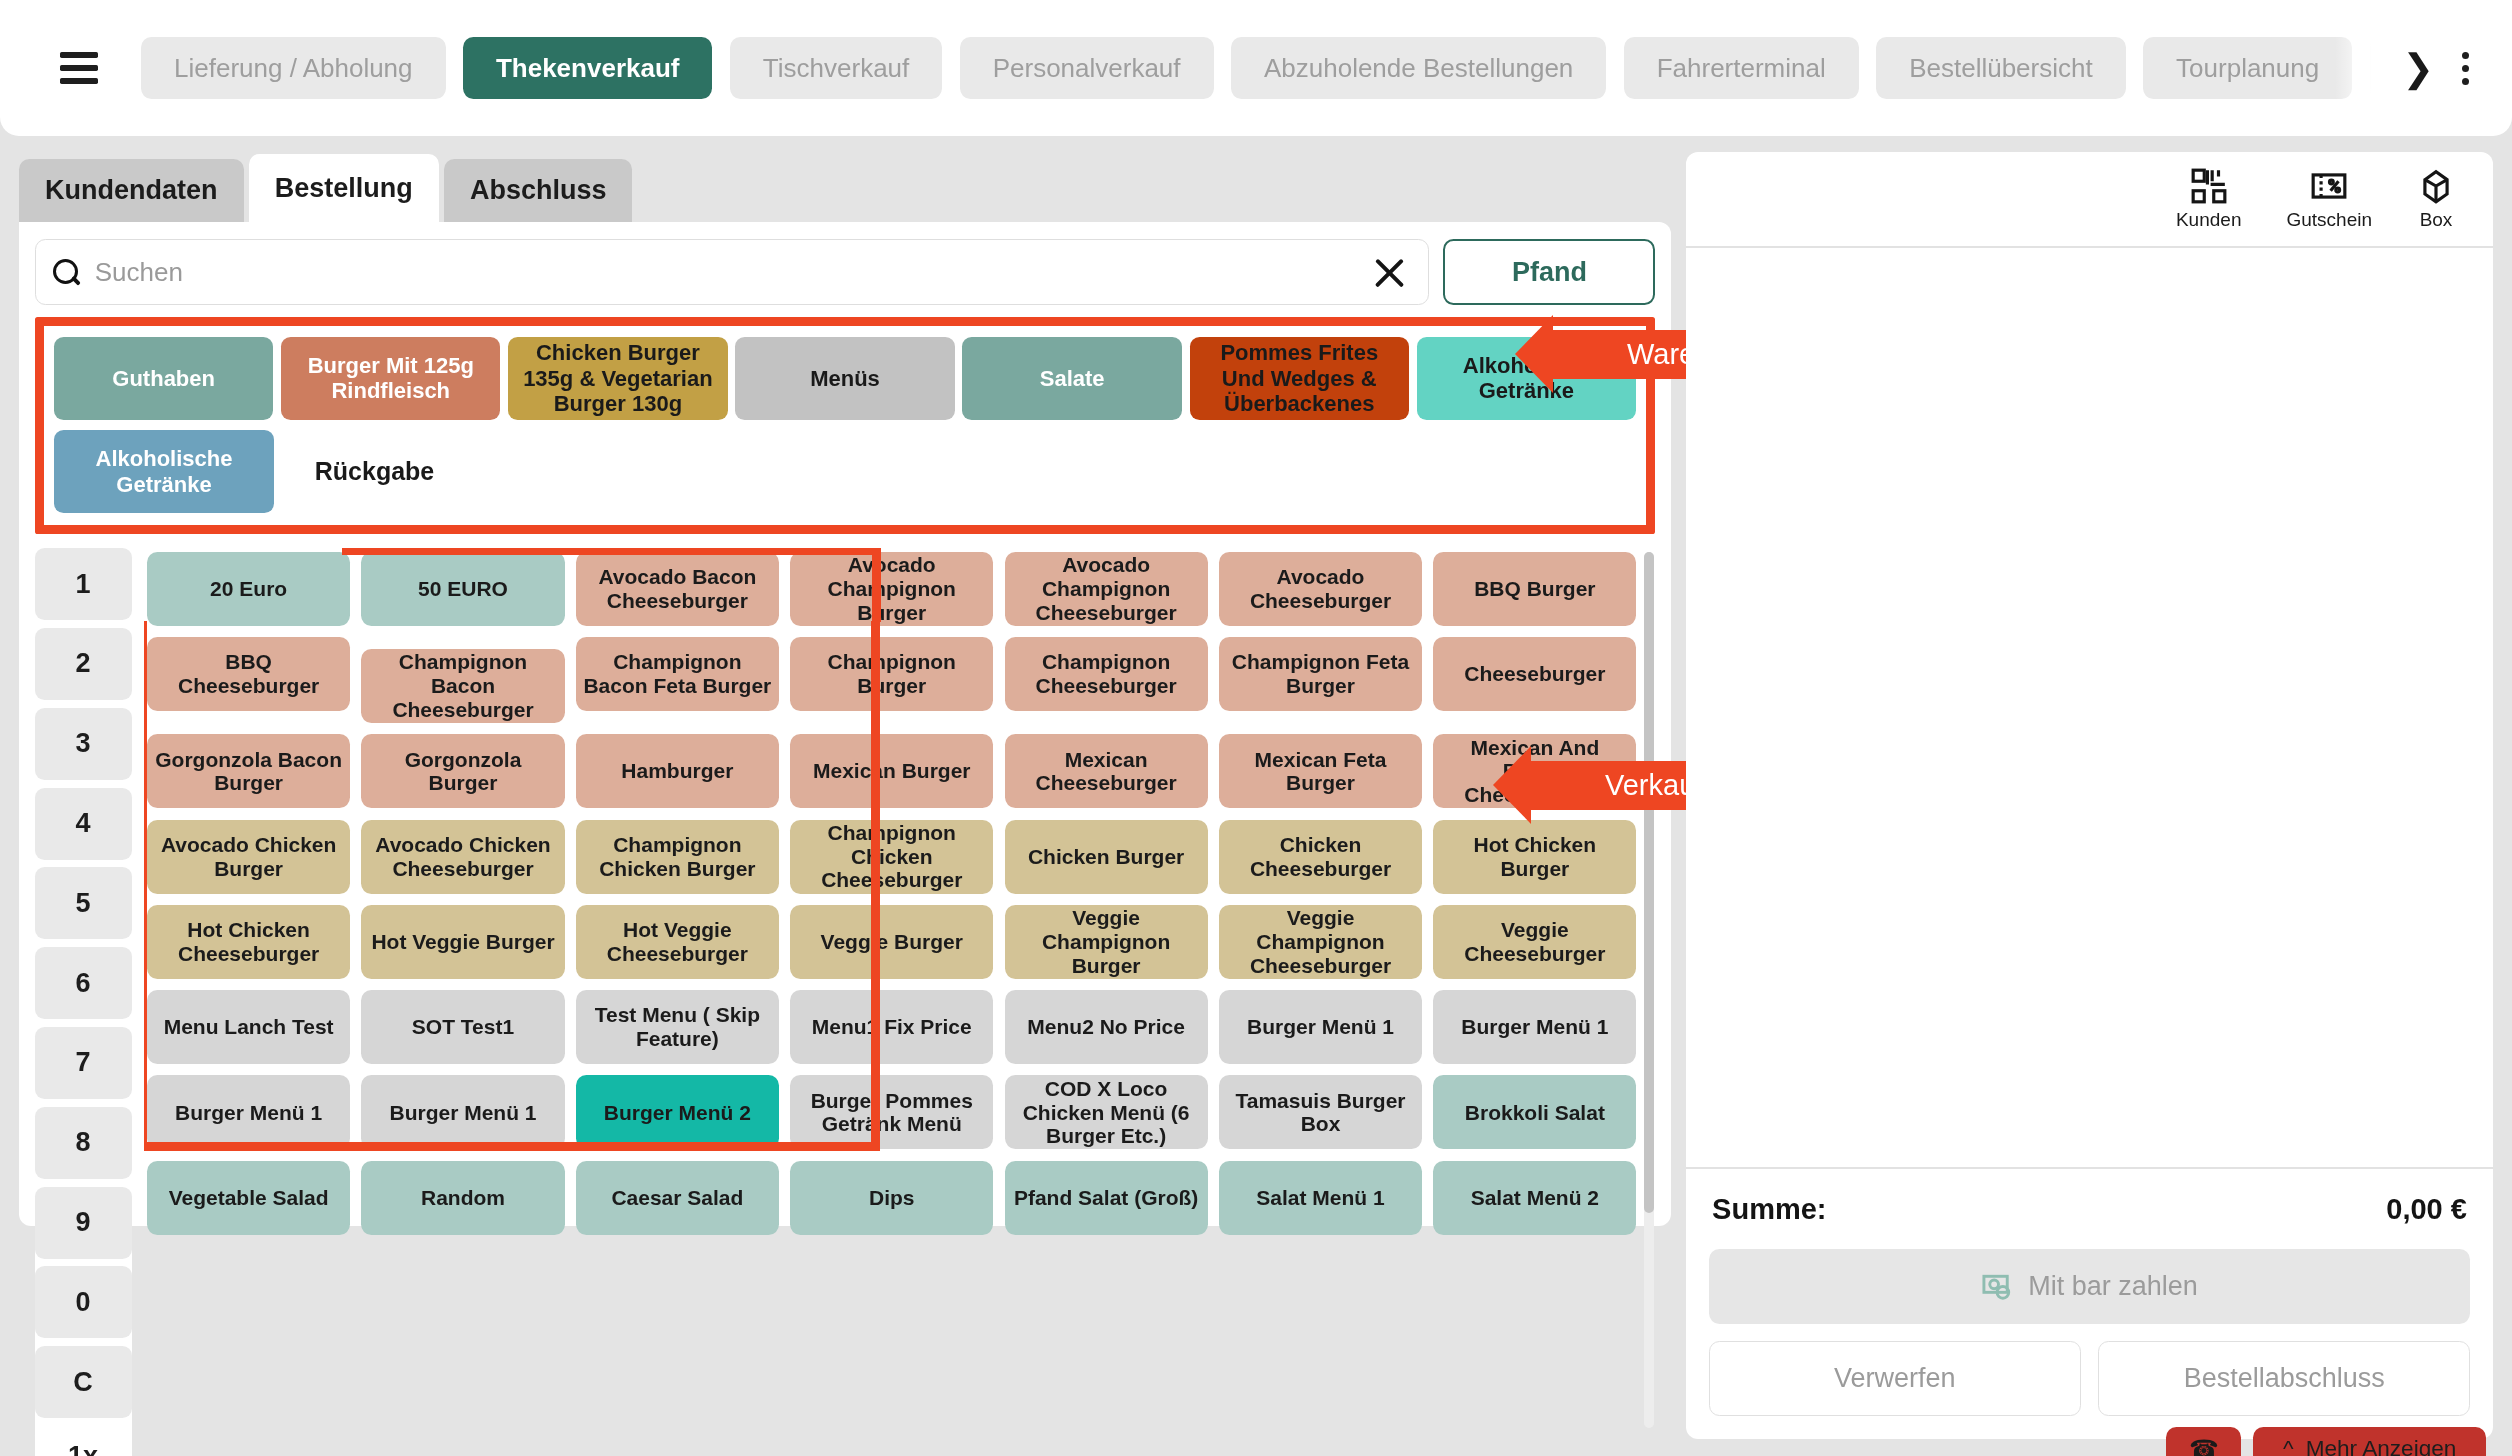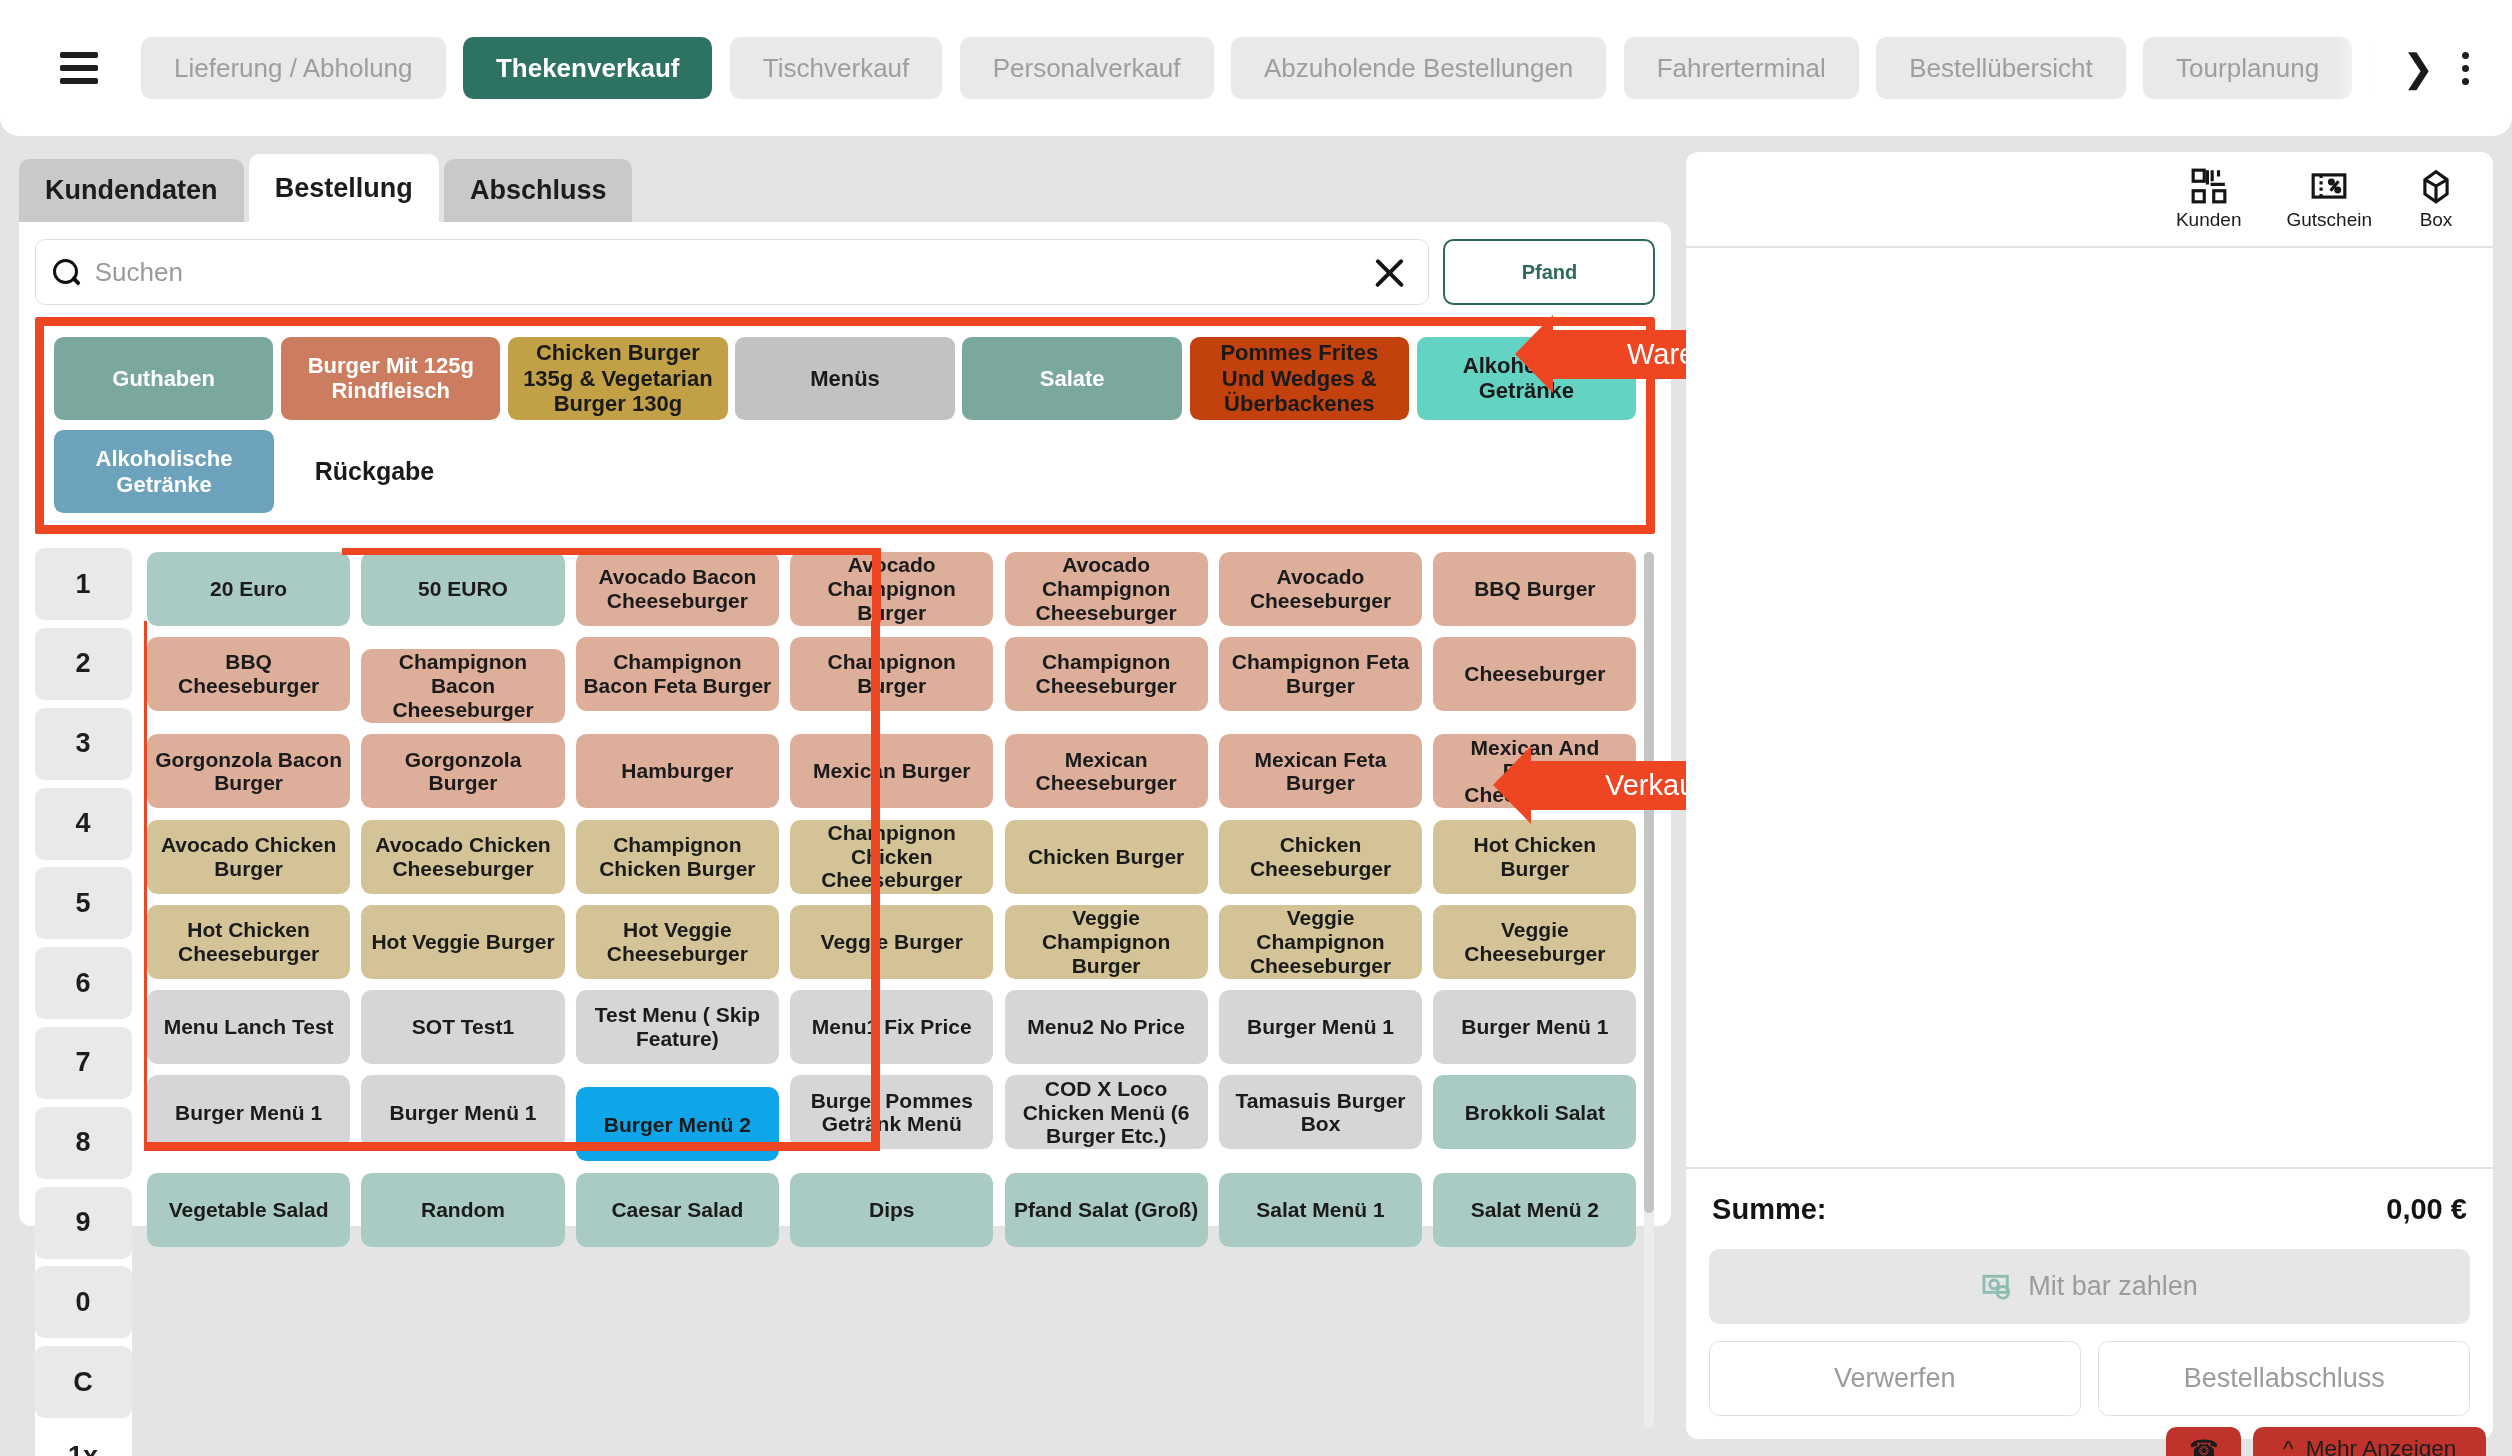--- a/index.html
+++ b/index.html
@@ -75,21 +75,21 @@
   }
   .searchinput::placeholder { color:#9a9a9a; }
   .clearx { width: 47px; height: 47px; flex:0 0 auto; position: relative; cursor: pointer; }
   .clearx::before, .clearx::after {
     content:""; position:absolute; left:5.2px; top:22px; width:37px; height:4.3px; background:#141414; border-radius:1.7px;
   }
   .clearx::before { transform: rotate(45deg); }
   .clearx::after { transform: rotate(-45deg); }
   .pfandbtn {
     flex: 0 0 auto; width: 212px; height: 66px; border: 2.6px solid #2d6a5c; border-radius: 10.4px;
-    background: #fff; color: #2d6a5c; font-size: 20px; font-weight: 700;
+    background: #fff; color: #2d6a5c; font-size: 27px; font-weight: 700;
     font-family: "Liberation Sans", sans-serif; cursor: pointer;
   }
 
   
   .catwrap {
     margin-top: 12px; border: 9.6px solid #ee4622; border-radius: 2.6px;
     background: #fff; padding: 10.4px 10.4px 12px 10.4px;
   }
   .catrow { display: flex; gap: 7.8px; margin-bottom: 10.4px; }
   .catrow:last-child { margin-bottom: 0; }
@@ -305,21 +305,21 @@
             <button class="prodbtn" style="background: rgb(211, 195, 150);">Veggie Cheeseburger</button>
             <button class="prodbtn" style="background: rgb(214, 214, 214);">Menu Lanch Test</button>
             <button class="prodbtn" style="background: rgb(214, 214, 214);">SOT Test1</button>
             <button class="prodbtn" style="background: rgb(214, 214, 214);">Test Menu ( Skip Feature)</button>
             <button class="prodbtn" style="background: rgb(214, 214, 214);">Menu1 Fix Price</button>
             <button class="prodbtn" style="background: rgb(214, 214, 214);">Menu2 No Price</button>
             <button class="prodbtn" style="background: rgb(214, 214, 214);">Burger Menü 1</button>
             <button class="prodbtn" style="background: rgb(214, 214, 214);">Burger Menü 1</button>
             <button class="prodbtn" style="background: rgb(214, 214, 214);">Burger Menü 1</button>
             <button class="prodbtn" style="background: rgb(214, 214, 214);">Burger Menü 1</button>
-            <button class="prodbtn" style="background: #0ea5e9; margin-top: 12px;">Burger Menü 2</button>
+            <button class="prodbtn" style="background: #14b8a6;">Burger Menü 2</button>
             <button class="prodbtn" style="background: rgb(214, 214, 214);">Burger Pommes Getränk Menü</button>
             <button class="prodbtn" style="background: rgb(214, 214, 214);">COD X Loco Chicken Menü (6 Burger Etc.)</button>
             <button class="prodbtn" style="background: rgb(214, 214, 214);">Tamasuis Burger Box</button>
             <button class="prodbtn" style="background: rgb(169, 203, 196);">Brokkoli Salat</button>
             <button class="prodbtn" style="background: rgb(169, 203, 196);">Vegetable Salad</button>
             <button class="prodbtn" style="background: rgb(169, 203, 196);">Random</button>
             <button class="prodbtn" style="background: rgb(169, 203, 196);">Caesar Salad</button>
             <button class="prodbtn" style="background: rgb(169, 203, 196);">Dips</button>
             <button class="prodbtn" style="background: rgb(169, 203, 196);">Pfand Salat (Groß)</button>
             <button class="prodbtn" style="background: rgb(169, 203, 196);">Salat Menü 1</button>

